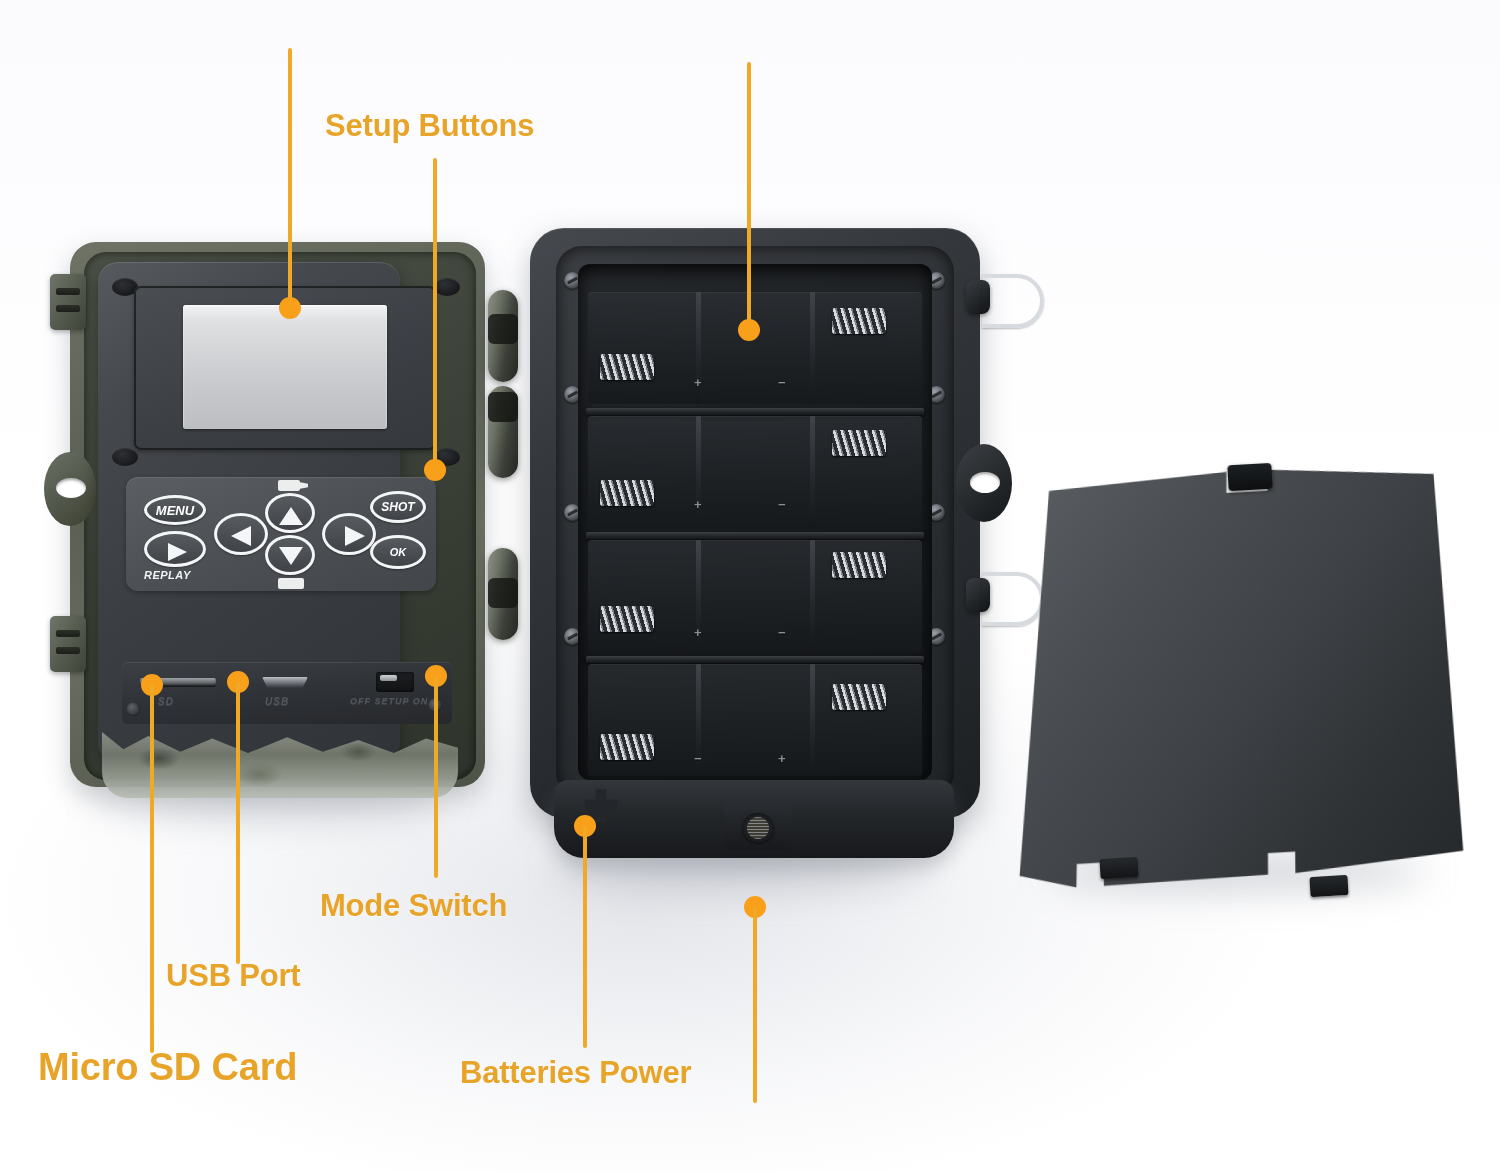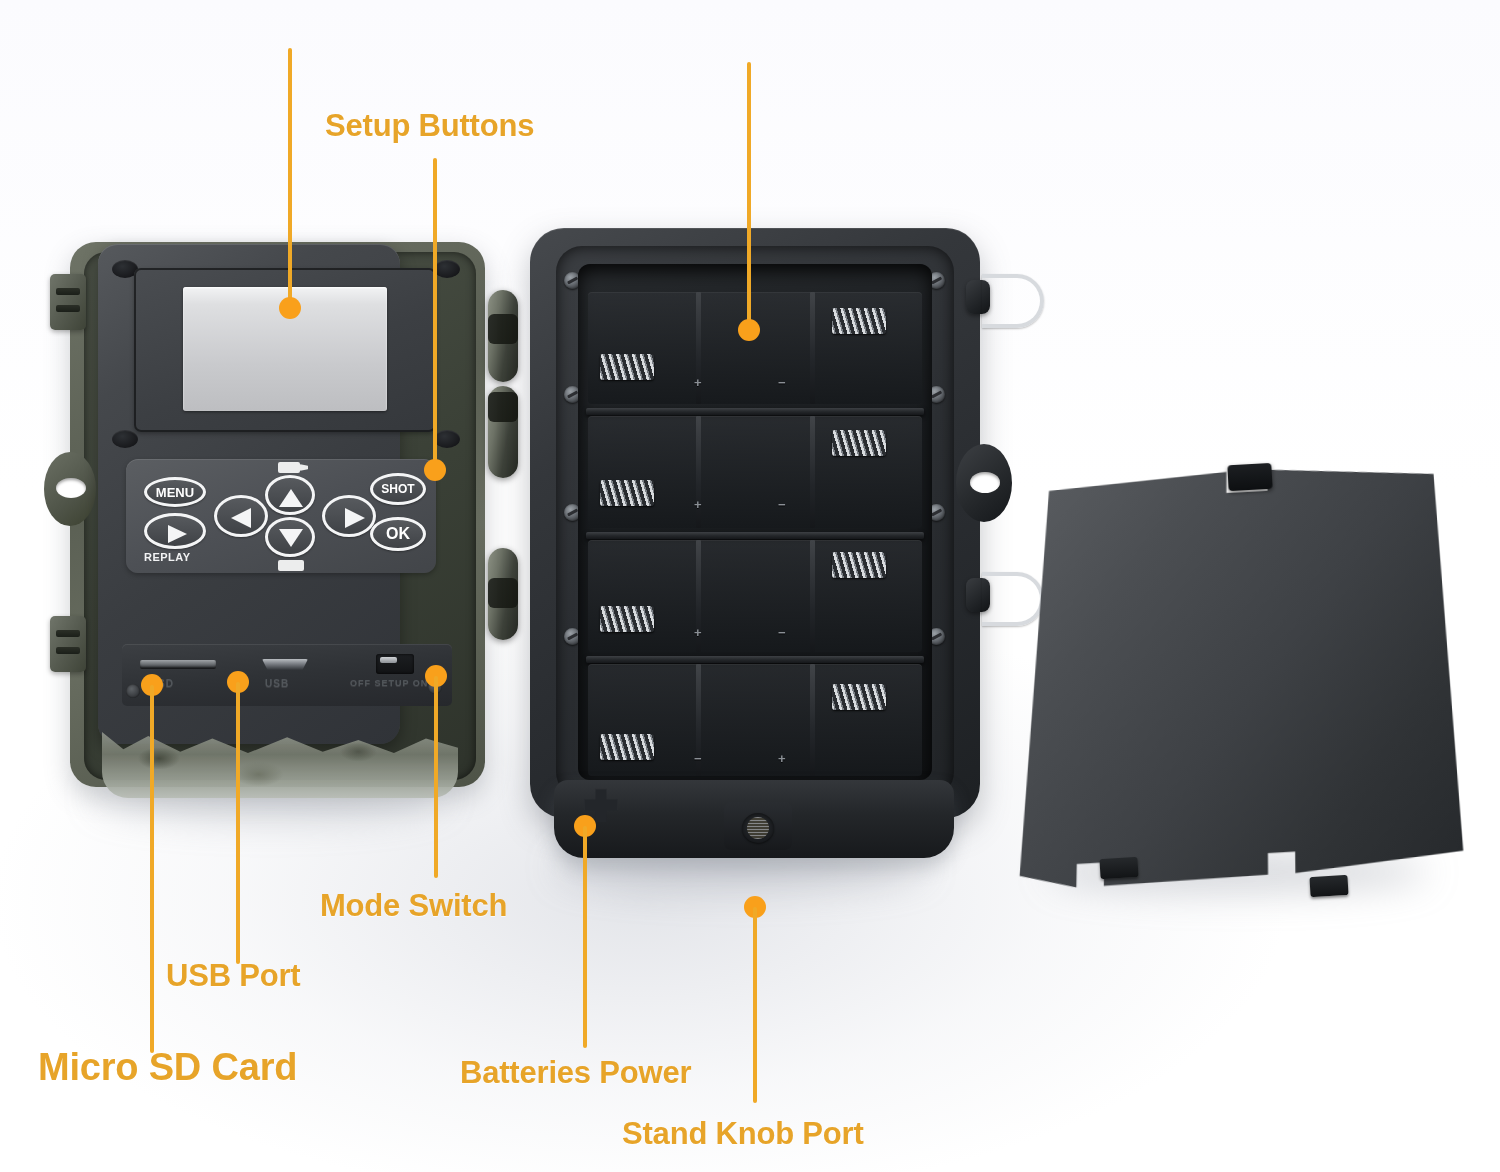--- a/index.html
+++ b/index.html
@@ -64,28 +64,29 @@
   }
   .camo-inner-rim {
     position:absolute; left:36px; top:14px;
     width:392px; height:528px;
     border-radius:22px;
     background:linear-gradient(150deg,#4c5247 0%, #3a4036 55%, #2e332b 100%);
     box-shadow: inset 0 0 10px rgba(0,0,0,0.6);
   }
   
   .faceplate {
-    position:absolute; left:50px; top:6px;
+    position:absolute; left:50px; top:24px;
     width:302px; height:500px;
     border-radius:20px;
     background:
       linear-gradient(145deg,#56595d 0%, #45484c 22%, #3a3d41 55%, #303338 100%);
     box-shadow:
       inset 0 1px 0 rgba(255,255,255,0.13),
       0 6px 16px rgba(0,0,0,0.35);
+    font-style: italic;
   }
   .fp-screw {
     position:absolute; width:26px; height:18px;
     border-radius:50%;
     background:radial-gradient(ellipse at 40% 35%, #2d3034 0%, #18191c 70%, #0d0e10 100%);
     box-shadow: inset 0 1px 1px rgba(255,255,255,0.08);
   }
   
   .screen-bezel {
     position:absolute; left:36px; top:24px;
@@ -455,21 +456,21 @@
         <div class="glyph-box" style="left:152px; top:101px; width:26px; height:11px;"></div>
 
         <div class="key key-round" style="left:196px; top:36px; width:54px; height:42px;">
           <span class="tri" style="left:20px; top:10px; border-left:20px solid #f4f5f6; border-top:10px solid transparent; border-bottom:10px solid transparent;"></span>
         </div>
 
         <div class="key key-oval" style="left:244px; top:14px; width:56px; height:32px; font-size:12px;">
           <span>SHOT</span>
         </div>
 
-        <div class="key key-oval" style="left:244px; top:58px; width:56px; height:34px; font-size:16px;">
+        <div class="key key-oval" style="left:244px; top:58px; width:56px; height:34px; font-size:11px;">
           <span>OK</span>
         </div>
       </div>
 
       <div class="port-strip">
         <div class="strip-screw" style="left:4px; top:40px;"></div>
         <div class="strip-screw" style="left:306px; top:36px;"></div>
 
         <div class="port-sd"></div>
         <span class="emboss" style="left:36px; top:34px;">SD</span>
@@ -595,15 +596,14 @@
   <div class="dot" style="left:152px; top:685px; background:#F9A01B;"></div>
   <div class="leader" style="left:150px; top:685px; height:368px; background:#F0A927;"></div>
   <div class="anno-label" style="left:38px; top:1048px; font-size:38px; color:#E7A429;">Micro SD Card</div>
 
   <div class="dot" style="left:585px; top:826px; background:#F9A01B;"></div>
   <div class="leader" style="left:583px; top:826px; height:222px; background:#F0A927;"></div>
   <div class="anno-label" style="left:460px; top:1057px; font-size:31px; color:#E7A429;">Batteries Power</div>
 
   <div class="dot" style="left:755px; top:907px; background:#F9A01B;"></div>
   <div class="leader" style="left:753px; top:907px; height:196px; background:#F0A927;"></div>
-  <div class="anno-label" style="left:622px; top:1118px; font-size:31px; color:#E7A429;">Stand Knob Port</div>
 
 </div>
 
 </body></html>

